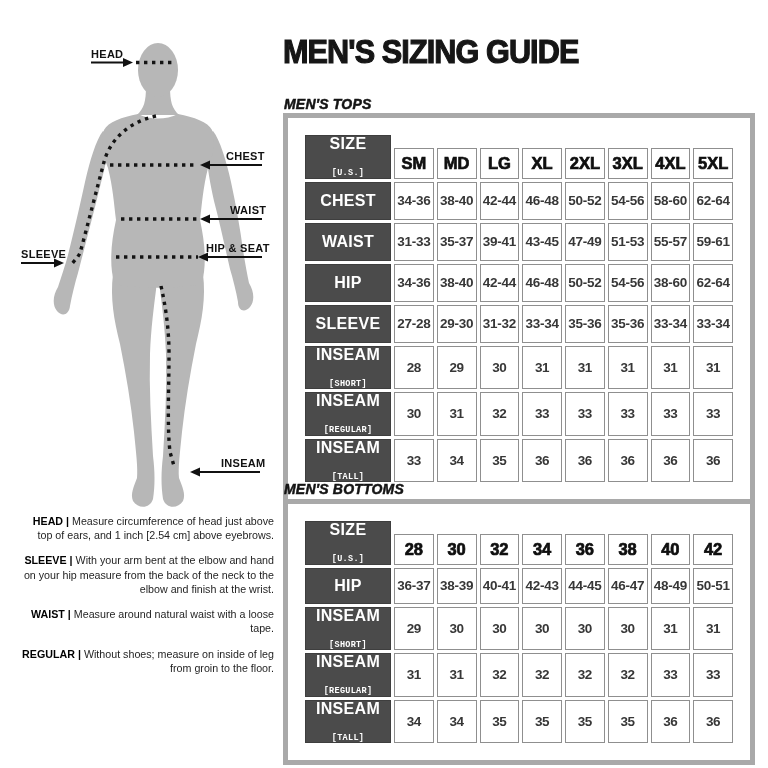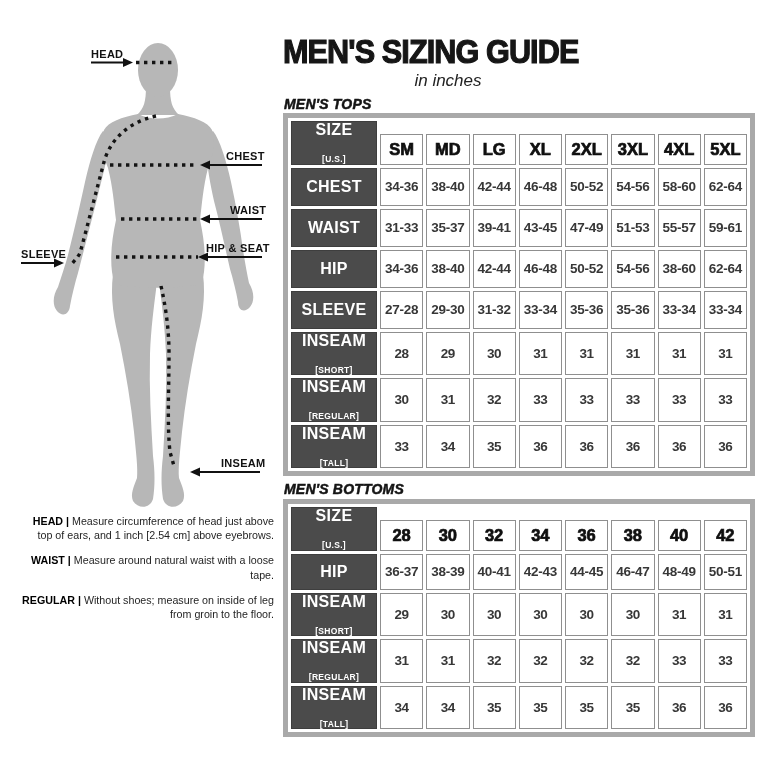--- a/index.html
+++ b/index.html
@@ -22,37 +22,37 @@
   .section-label{
     font-size:14px;font-weight:700;color:#141414;letter-spacing:.2px;font-style:italic;
     -webkit-text-stroke:.5px #141414;
   }
   #tops-label{left:284px;top:96px;}
   #bottoms-label{left:284px;top:481px;}
 
   
   .size-table{
     left:283px;width:472px;background:#fff;
-    border:5px solid var(--frame,#a9a9a9);padding:3px;box-sizing:border-box;
+    border:5px solid var(--frame,#a9a9a9);padding:17px;box-sizing:border-box;
   }
   #tops-table{top:113px;}
   #bottoms-table{top:499px;}
   .trow{
     display:grid;grid-template-columns:86px repeat(8,1fr);
     gap:3px;margin-bottom:3px;min-height:38px;
   }
   #bottoms-table .trow{min-height:36px;}
   .trow:last-child{margin-bottom:0;}
   .cell-label{
     background:var(--dark-cell,#4b4b4b);color:#fff;
     display:flex;flex-direction:column;align-items:center;justify-content:center;
     line-height:1;border:1px solid #3e3e3e;
   }
   .lab-main{font-size:16px;font-weight:700;letter-spacing:.3px;}
-  .lab-sub{font-size:8.5px;font-weight:700;margin-top:17px;letter-spacing:.3px;}
+  .lab-sub{font-size:8.5px;font-weight:700;margin-top:17px;letter-spacing:.3px;font-family:Liberation Mono, monospace;}
   .cell-data{
     border:1px solid #8f8f8f;display:flex;align-items:center;justify-content:center;
     font-size:13.5px;font-weight:700;color:#373737;letter-spacing:-.3px;background:#fff;
   }
   .cell-head{
     font-size:16.5px;color:#0f0f0f;letter-spacing:0;margin-top:13px;
     -webkit-text-stroke:.7px #0f0f0f;
   }
 
   
@@ -111,21 +111,20 @@
   <line class="dia-line" x1="11" y1="235" x2="46" y2="235"></line>
   <polygon class="dia-arrow" points="54,235 44,230.5 44,239.5"></polygon>
 
   <text class="dia-label" x="211" y="439">INSEAM</text>
   <line class="dia-line" x1="250" y1="444" x2="188" y2="444"></line>
   <polygon class="dia-arrow" points="180,444 190,439.5 190,448.5"></polygon>
 </svg>
 
 <div id="title-block" class="abs">
   <div id="main-title">MEN'S SIZING GUIDE</div>
-  <div id="subtitle">in inches</div>
 </div>
 
 <div id="tops-label" class="abs section-label">MEN'S TOPS</div>
 <div id="tops-table" class="abs size-table">
     <div class="trow">
       <div class="cell-label">
         <div class="lab-main">SIZE</div>
         <div class="lab-sub">[U.S.]</div>
       </div>
       <div class="cell-data cell-head">SM</div>
@@ -301,15 +300,16 @@
       <div class="cell-data">35</div>
       <div class="cell-data">35</div>
       <div class="cell-data">35</div>
       <div class="cell-data">36</div>
       <div class="cell-data">36</div>
     </div>
   </div>
 
 <div id="instructions" class="abs">
     <p class="instruction"><b>HEAD | </b>Measure circumference of head just above top of ears, and 1 inch [2.54 cm] above eyebrows.</p>
+    <p class="instruction"><b>SLEEVE | </b>With your arm bent at the elbow and hand on your hip measure from the back of the neck to the elbow and finish at the wrist.</p>
     <p class="instruction"><b>WAIST | </b>Measure around natural waist with a loose tape.</p>
     <p class="instruction"><b>REGULAR | </b>Without shoes; measure on inside of leg from groin to the floor.</p>
   </div>
 
 </body></html>

